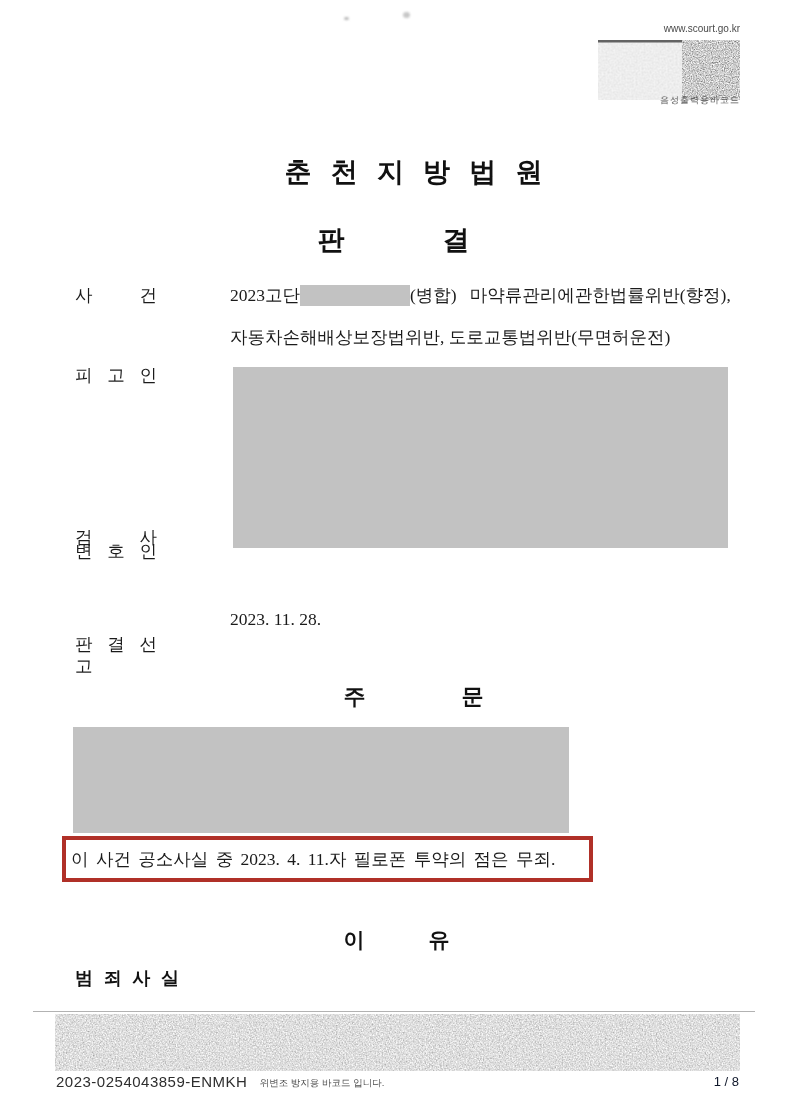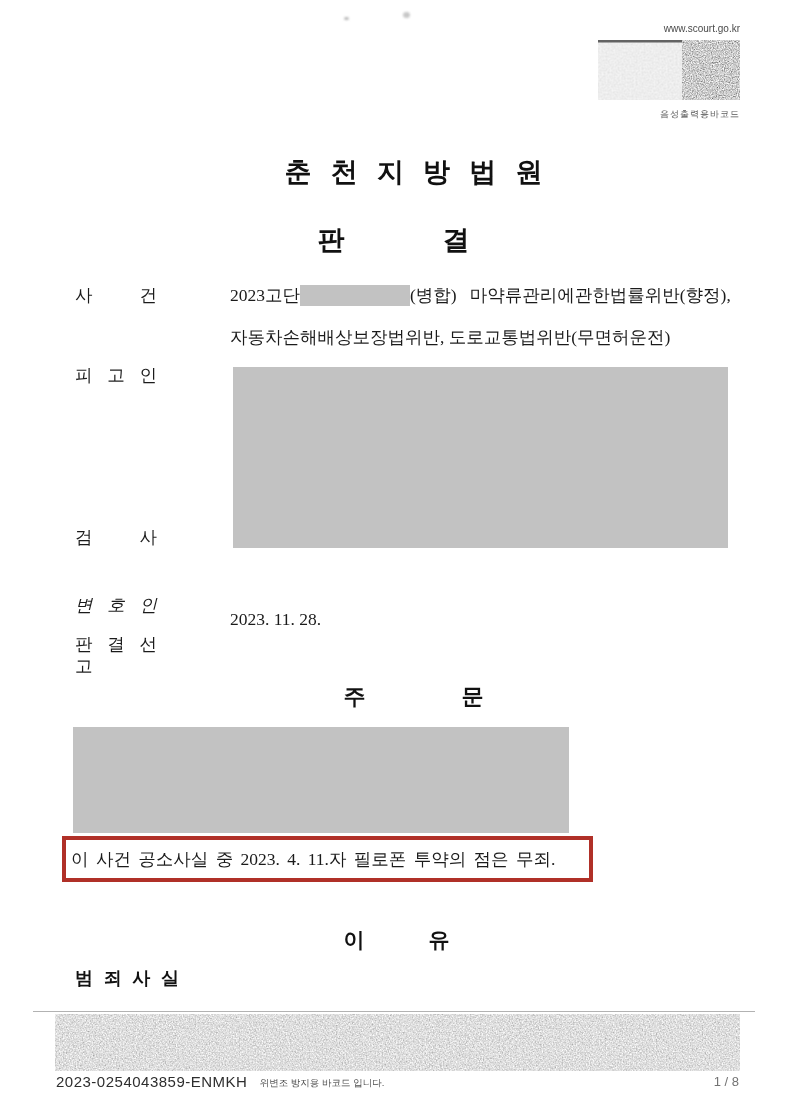--- a/index.html
+++ b/index.html
@@ -12,38 +12,38 @@
 
   
   .speck { position: absolute; background: #b4b4b4; border-radius: 50%; filter: blur(1px); }
   .speck-1 { left: 344px; top: 17px; width: 5px; height: 3px; }
   .speck-2 { left: 403px; top: 12px; width: 7px; height: 6px; opacity: .75; }
 
   
   .site-url { right: 47px; top: 23px; font-size: 10px; color: #4a4a4a;
               font-family: "Liberation Sans", "DejaVu Sans", sans-serif; }
   .barcode-block { left: 598px; top: 40px; width: 142px; height: 60px; display: flex; }
-  .voice-caption { right: 47px; top: 108px; font-size: 9px; color: #555; letter-spacing: 1px;
+  .voice-caption { right: 47px; top: 94px; font-size: 9px; color: #555; letter-spacing: 1px;
                    font-family: "Liberation Sans", "DejaVu Sans", sans-serif; }
 
   
   .title-row { left: 0; width: 787px; display: flex; justify-content: center; }
   .jtext { display: inline-block; text-align: justify; text-align-last: justify;
            font-family: "Liberation Sans", "DejaVu Sans", sans-serif; font-weight: 700; color: #111; }
   .court-title   { top: 154px; padding-left: 20px; }  .court-title .jtext   { width: 258px; font-size: 27px; }
   .judgment-title{ top: 222px; }  .judgment-title .jtext{ width: 152px; font-size: 27px; }
   .order-title   { top: 682px; padding-left: 20px; }  .order-title .jtext   { width: 140px; font-size: 22px; }
   .reasons-title { top: 926px; }  .reasons-title .jtext { width: 106px; font-size: 21px; margin-left: 6px; }
   .crime-facts   { left: 75px; top: 966px; } .crime-facts .jtext { width: 104px; font-size: 18px; }
 
   
   .field-label { left: 75px; width: 82px; font-size: 17.5px; line-height: 22px;
                  text-align: justify; text-align-last: justify; }
   .lbl-case { top: 284px; } .lbl-defendant { top: 364px; } .lbl-prosecutor { top: 526px; }
-  .lbl-counsel { top: 594px; font-style: italic; } .lbl-sentencing { top: 633px; }
+  .lbl-counsel { top: 540px; } .lbl-sentencing { top: 633px; }
 
   
   .case-line1 { left: 230px; top: 284px; display: flex; align-items: center;
                 font-size: 17.5px; line-height: 22px; }
   .case-redaction { width: 110px; height: 21px; background: var(--gray, #c2c2c2); }
   .case-line2 { left: 230px; top: 326px; font-size: 17.5px; line-height: 22px; }
   .big-redaction { left: 233px; top: 367px; width: 495px; height: 181px; background: var(--gray, #c2c2c2); }
   .counsel-box { left: 224px; top: 554px; width: 320px; height: 50px;
                  border: 4px solid var(--red, #b03028); display: flex; align-items: center;
                  padding-left: 9px; font-size: 17.5px; box-sizing: border-box; }
@@ -55,21 +55,21 @@
                    border: 4px solid var(--red, #b03028); display: flex; align-items: center;
                    padding-left: 5px; font-size: 17.5px; word-spacing: 3px; box-sizing: border-box; }
 
   
   .hairline { left: 33px; top: 1011px; width: 722px; height: 1px; background: #b2b2b2; }
   .noise-strip { left: 55px; top: 1014px; width: 685px; height: 57px; }
   .footer-id { left: 56px; top: 1073px; font-size: 15px; letter-spacing: .5px; color: #2e2e2e;
                font-family: "Liberation Sans", "DejaVu Sans", sans-serif; }
   .footer-note { left: 0; width: 644px; top: 1077px; text-align: center; font-size: 9.5px; color: #4f4f4f;
                  font-family: "Liberation Sans", "DejaVu Sans", sans-serif; }
-  .footer-page { right: 48px; top: 1074px; font-size: 13px; color: #737373;
+  .footer-page { right: 48px; top: 1074px; font-size: 13px; color: #0f172a;
                  font-family: "Liberation Sans", "DejaVu Sans", sans-serif; }
 </style>
 </head>
 <body>
 
 <svg width="0" height="0" style="position:absolute" aria-hidden="true">
   <defs>
     <filter id="grain-light" x="0" y="0" width="100%" height="100%">
       <feTurbulence type="fractalNoise" baseFrequency="0.5" numOctaves="2" seed="11"></feTurbulence>
       <feColorMatrix type="saturate" values="0"></feColorMatrix>

